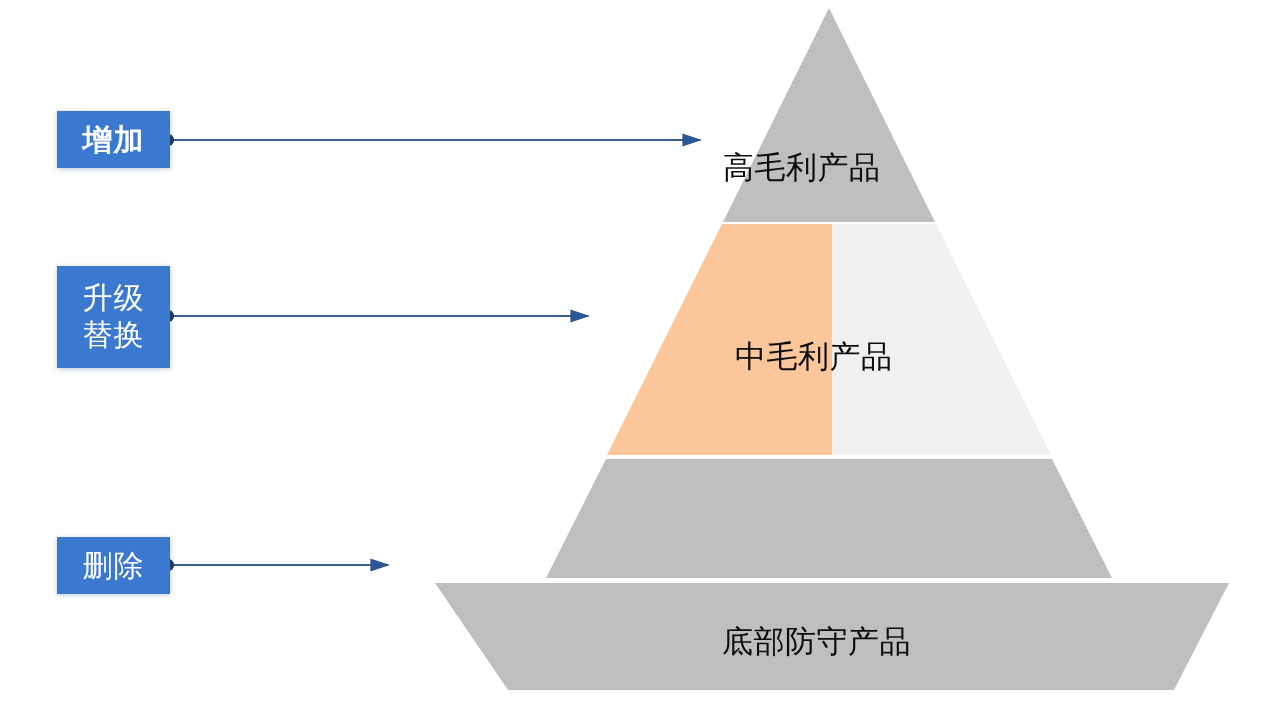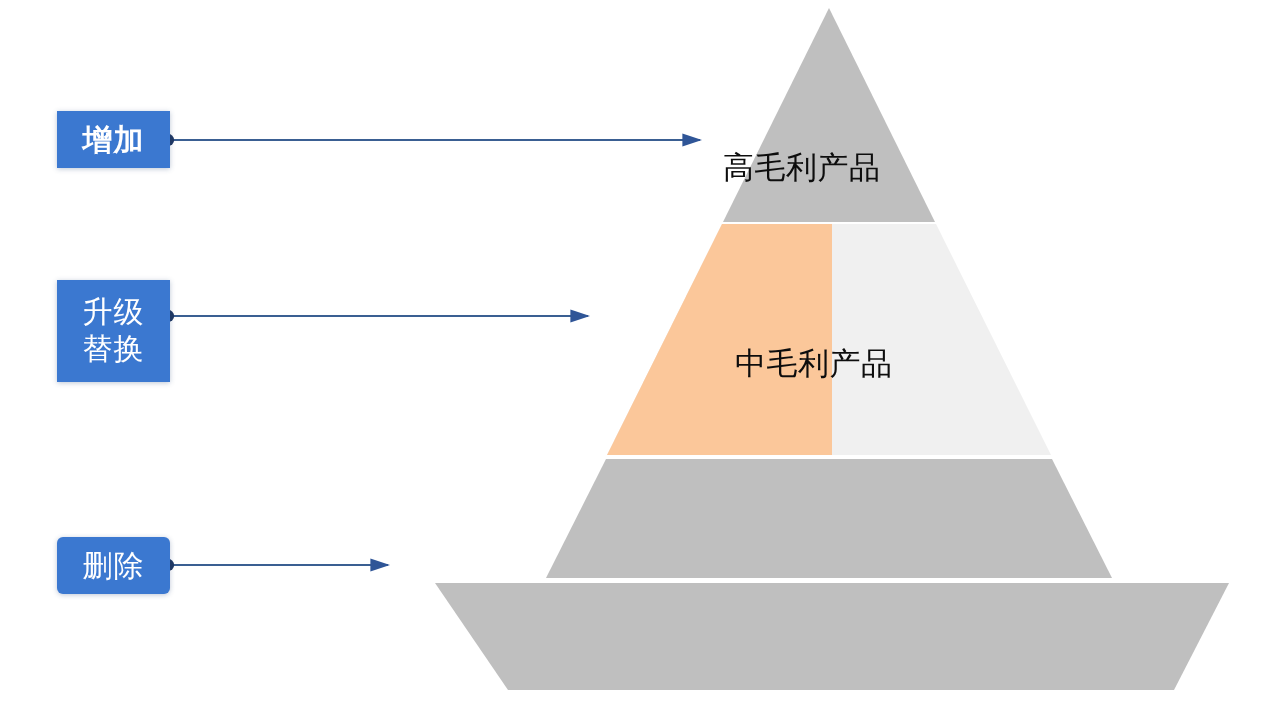--- a/index.html
+++ b/index.html
@@ -30,21 +30,21 @@
   .tier-label {
     position: absolute;
     color: #0d0d0d;
     font-size: 31px;
     line-height: 1.1;
     letter-spacing: 0.5px;
     white-space: nowrap;
     font-family: "Liberation Sans", "DejaVu Sans", sans-serif;
   }
   #label-tier-1 { left: 723px; top: 151px; }
-  #label-tier-2 { left: 735px; top: 340px; margin-top: 7px; }
+  #label-tier-2 { left: 735px; top: 340px; }
   #label-tier-3 { left: 740px; top: 518px; }
   #label-tier-4 { left: 722px; top: 625px; }
 
   .callout-box {
     position: absolute;
     background: #3B78D0;
     color: #ffffff;
     font-size: 30px;
     line-height: 1.12;
     text-align: center;
@@ -56,25 +56,24 @@
     letter-spacing: 1px;
   }
   #callout-increase {
     left: 57px; top: 111px;
     width: 113px; height: 57px; font-weight: bold;
   }
   #callout-upgrade {
     left: 57px; top: 266px;
     width: 113px; height: 102px;
     line-height: 1.22;
-    margin-top: 14px;
   }
   #callout-delete {
     left: 57px; top: 537px;
-    width: 113px; height: 57px; border-radius: 6px;
+    width: 113px; height: 57px;
   }
   .callout-text { display: block; }
 </style>
 </head>
 <body>
 
 <div id="slide">
 
   <svg id="pyramid-svg" viewBox="0 0 1268 702" xmlns="http://www.w3.org/2000/svg">
 
@@ -102,20 +101,21 @@
     <line x1="168" y1="316" x2="588" y2="316" stroke="#3A5F92" stroke-width="2.2" marker-start="url(#arrowtail)" marker-end="url(#arrowhead)"></line>
 
     <line x1="168" y1="565" x2="388" y2="565" stroke="#3A5F92" stroke-width="2.2" marker-start="url(#arrowtail)" marker-end="url(#arrowhead)"></line>
   </svg>
 
   <div class="tier-label" id="label-tier-1">高毛利产品</div>
 
   <div class="tier-label" id="label-tier-2">中毛利产品</div>
 
 
+  <div class="tier-label" id="label-tier-4">底部防守产品</div>
 
   <div class="callout-box" id="callout-increase">
     <span class="callout-text">增加</span>
   </div>
 
   <div class="callout-box" id="callout-upgrade">
     <div>
       <span class="callout-text">升级</span>
       <span class="callout-text">替换</span>
     </div>

